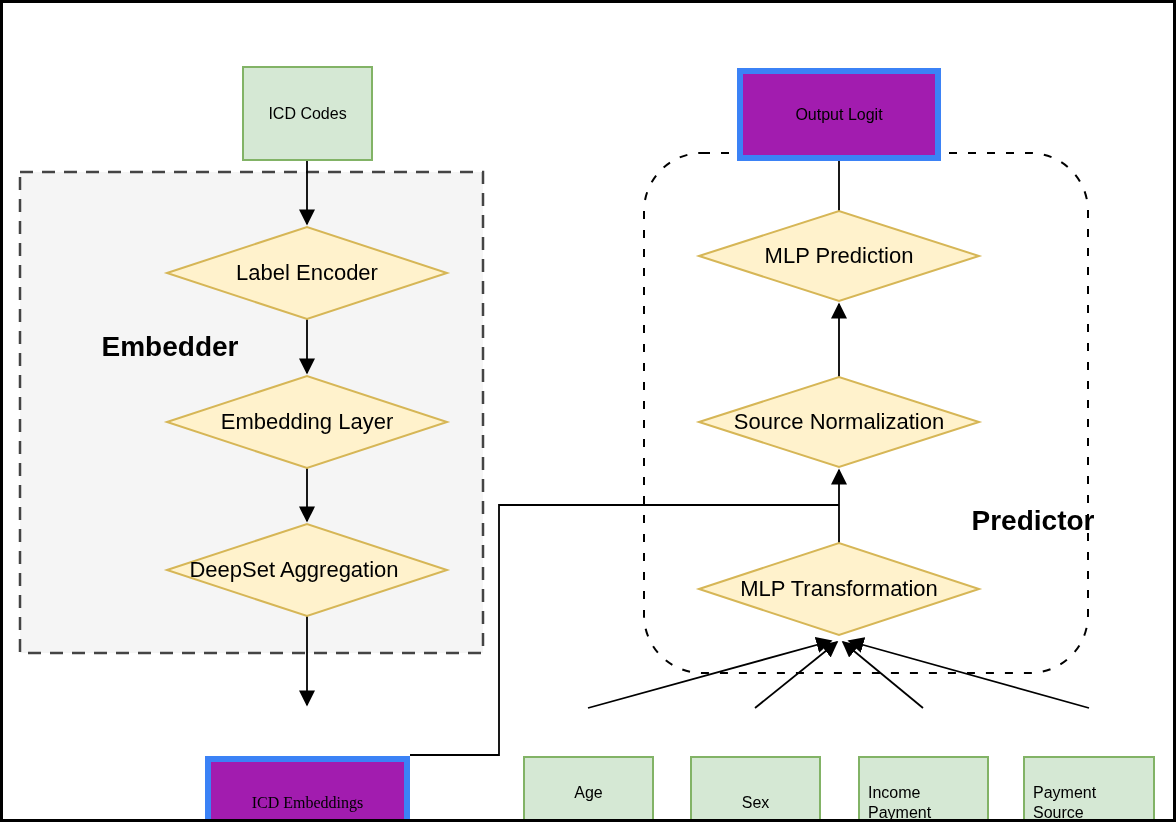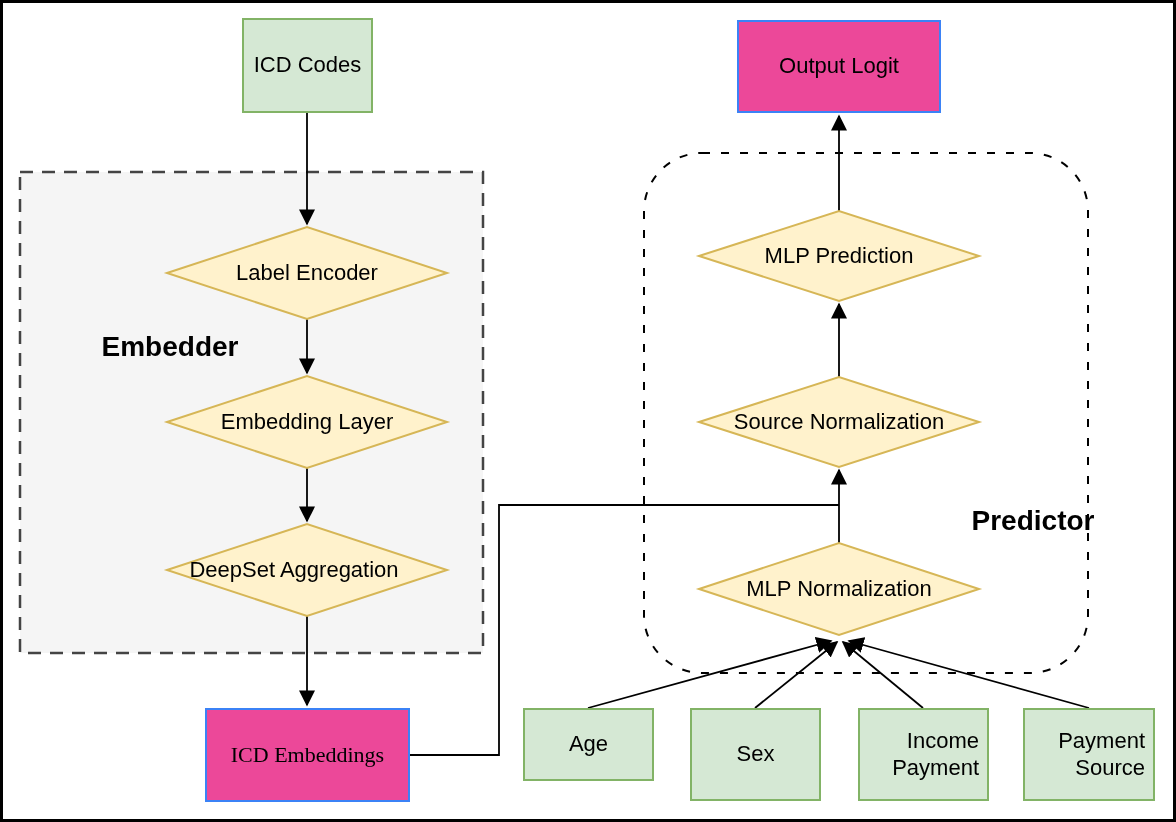--- a/index.html
+++ b/index.html
@@ -20,28 +20,29 @@
     z-index: 5;
   }
   .layer { position: absolute; left: 0; top: 0; z-index: 1; }
 
   .node {
     position: absolute;
     box-sizing: border-box;
     display: flex;
     align-items: center;
     justify-content: center;
-    text-align: right;
-    font-size: 22px;
+    text-align: left;
+    font-size: 16px;
     line-height: 1.2;
     z-index: 2;
     padding: 4px 8px;
+    margin-top: 48px;
   }
   .node.green { background: #d5e8d4; border: 2px solid #82b366; }
-  .node.blue  { background: #ec4899; border: 2px solid #3b82f6; }
+  .node.blue  { background: #a21caf; border: 6px solid #3b82f6; }
 
   .diamond-label {
     position: absolute;
     display: flex;
     align-items: center;
     justify-content: center;
     text-align: center;
     font-size: 22px;
     z-index: 2;
     pointer-events: none;
@@ -120,19 +121,19 @@
 
   <div class="node green" style="left:1023px; top:708px; width:132px; height:93px;">
     <span>Payment Source</span>
   </div>
 
   <div class="diamond-label" style="left:167px; top:227px; width:280px; height:92px;">Label Encoder</div>
   <div class="diamond-label" style="left:167px; top:376px; width:280px; height:92px;">Embedding Layer</div>
   <div class="diamond-label" style="left:154px; top:524px; width:280px; height:92px;">DeepSet Aggregation</div>
   <div class="diamond-label" style="left:699px; top:211px; width:280px; height:90px;">MLP Prediction</div>
   <div class="diamond-label" style="left:699px; top:377px; width:280px; height:90px;">Source Normalization</div>
-  <div class="diamond-label" style="left:699px; top:543px; width:280px; height:92px;">MLP Normalization</div>
+  <div class="diamond-label" style="left:699px; top:543px; width:280px; height:92px;">MLP Transformation</div>
 
   <div class="group-label" style="left:134px; top:347px;">Embedder</div>
   <div class="group-label" style="left:997px; top:521px;">Predictor</div>
 
   <div class="frame"></div>
 </div>
 
 </body></html>

